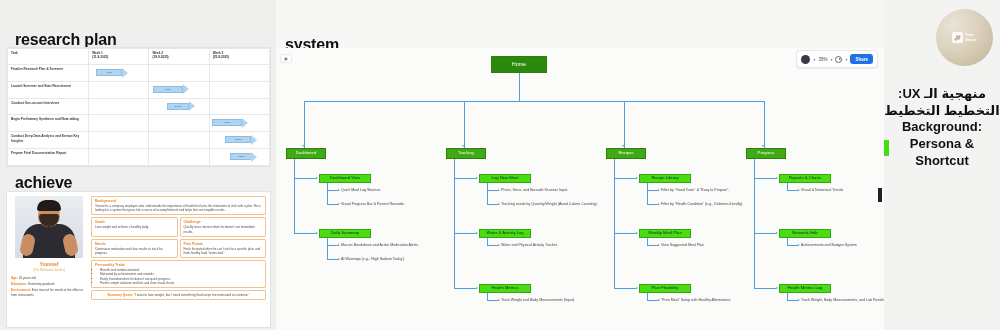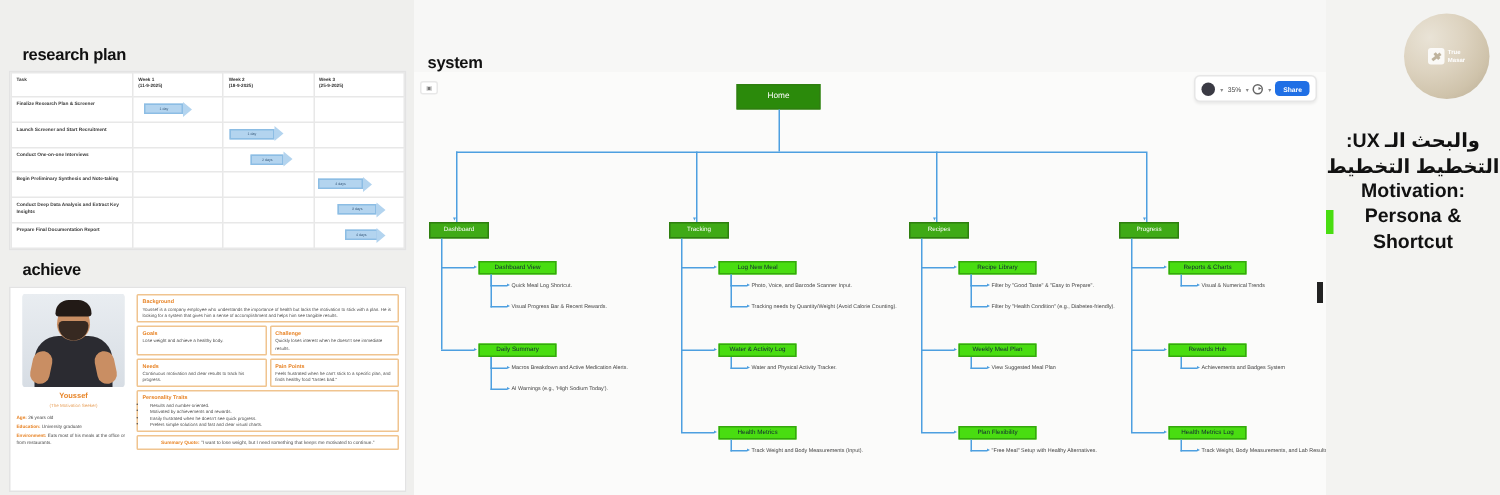--- a/index.html
+++ b/index.html
@@ -2,21 +2,21 @@
 <html><head>
 <meta charset="utf-8">
 <style>
   *{box-sizing:border-box;margin:0;padding:0;}
   body{width:1000px;height:330px;overflow:hidden;background:#f5f5f3;
        font-family:"Liberation Sans","DejaVu Sans",sans-serif;position:relative;}
 
   
   .left-col{position:absolute;left:0;top:0;width:276px;height:330px;background:#efefed;}
 
-  .panel-title{font-size:11px;font-weight:bold;color:#111;letter-spacing:-0.2px;}
+  .panel-title{font-size:16px;font-weight:bold;color:#111;letter-spacing:-0.2px;}
 
   .rp-wrap{position:absolute;left:0;top:28px;width:276px;height:140px;}
   .rp-title{position:absolute;left:15px;top:3px;}
   .rp-table{position:absolute;left:6px;top:19px;width:265px;height:120px;
             background:#fff;border:1px solid #e3e3e3;}
   .rp-table table{width:100%;height:100%;border-collapse:collapse;table-layout:fixed;}
   .rp-table th,.rp-table td{border:1px solid #e8e8e8;vertical-align:top;
       padding:2px 3px;font-size:3.1px;line-height:1.35;color:#444;text-align:left;
       font-weight:normal;overflow:hidden;}
   .rp-table th{font-weight:bold;color:#333;height:16px;}
@@ -442,18 +442,18 @@
 <div class="logo">
   <div class="logo-in">
     <div class="logo-mark"></div>
     <div class="logo-txt">
       <div>True</div>
       <div>Masar</div>
     </div>
   </div>
 </div>
 <div class="overlay-txt">
-  <div class="ov-ar">والبحث الـ UX:</div>
+  <div class="ov-ar">منهجية الـ UX:</div>
   <div class="ov-ar">التخطيط التخطيط</div>
-  <div>Motivation:</div>
+  <div>Background:</div>
   <div>Persona &amp;</div>
   <div>Shortcut</div>
 </div>
 
 </body></html>

